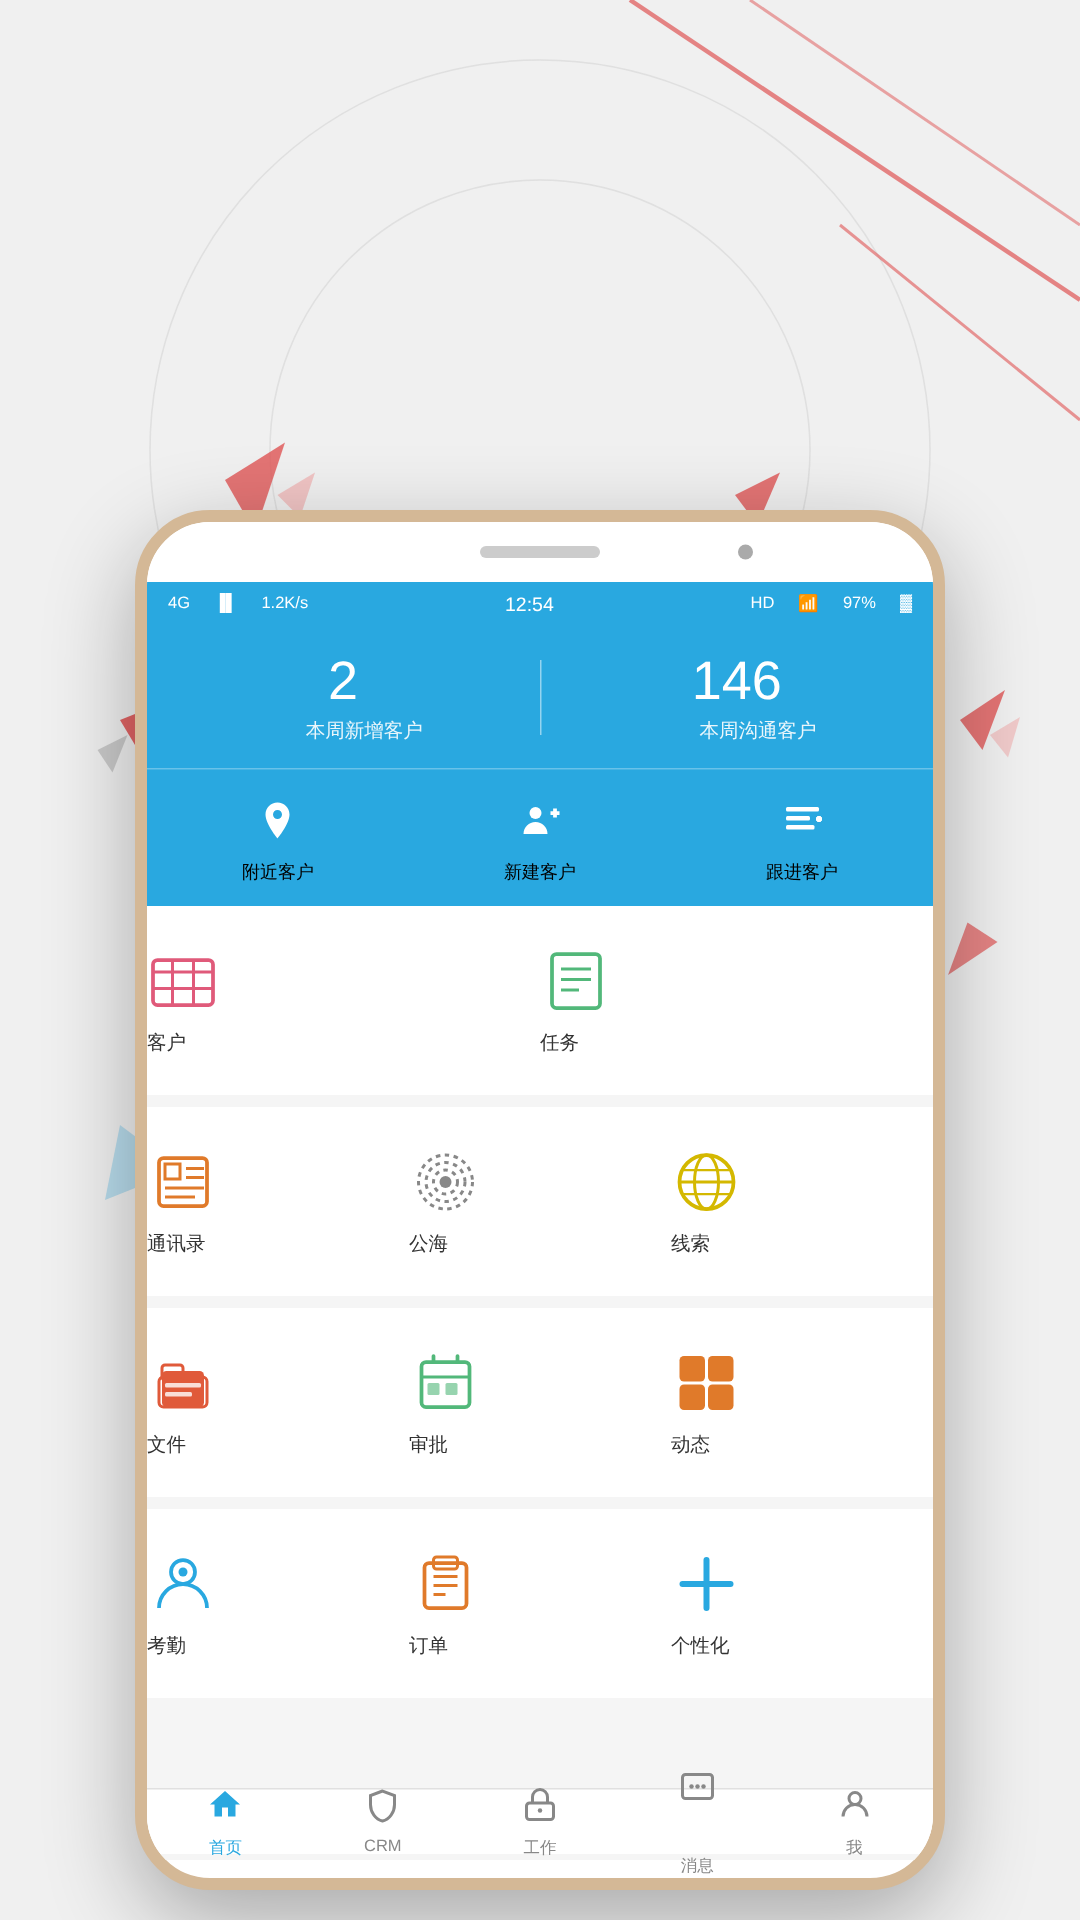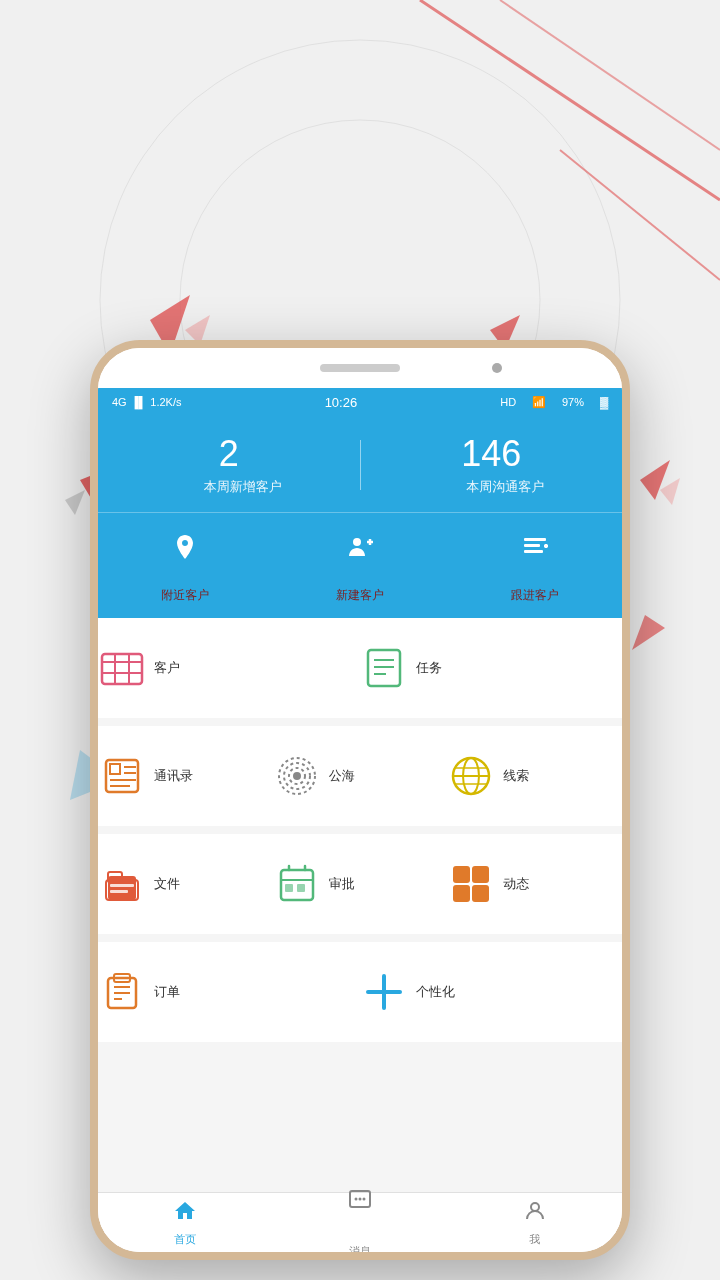--- a/index.html
+++ b/index.html
@@ -64,21 +64,21 @@
     .status-bar {
       background: #29a8e0;
       height: 28px;
       display: flex;
       align-items: center;
       justify-content: space-between;
       padding: 0 14px;
       font-size: 11px;
       color: #fff;
     }
-    .status-left { display: flex; align-items: flex-end; gap: 4px; }
+    .status-left { display: flex; align-items: flex-end; gap: 16px; }
     .status-right { display: flex; align-items: center; gap: 16px; }
 
     
     .header-section {
       background: #29a8e0;
       padding: 18px 0 0 0;
     }
     .stats-row {
       display: flex;
       justify-content: center;
@@ -111,22 +111,22 @@
     
     .quick-actions {
       display: flex;
       justify-content: space-around;
       padding: 14px 0 14px 0;
     }
     .quick-action-item {
       display: flex;
       flex-direction: column;
       align-items: center;
-      gap: 20px;
-      color: #7f1d1d;
+      gap: 6px;
+      color: #000000;
       cursor: pointer;
     }
     .quick-action-item .icon-circle {
       width: 40px;
       height: 40px;
       display: flex;
       align-items: center;
       justify-content: center;
       font-size: 22px;
     }
@@ -139,50 +139,50 @@
       padding: 10px 0;
     }
     .grid-row {
       display: flex;
       justify-content: space-around;
       padding: 10px 0;
     }
     .grid-item {
       flex: 1;
       display: flex;
-      flex-direction: row;
-      align-items: center;
+      flex-direction: column;
+      align-items: flex-start;
       gap: 8px;
       cursor: pointer;
       padding: 6px 0;
     }
     .grid-icon {
       width: 48px;
       height: 48px;
       border-radius: 10px;
       display: flex;
       align-items: center;
       justify-content: center;
       font-size: 26px;
     }
     .grid-label {
       font-size: 13px;
       color: #333;
     }
 
     
     .bottom-nav {
-      height: 60px;
+      height: 44px;
       background: #fff;
       border-top: 1px solid #e0e0e0;
       display: flex;
       align-items: center;
       justify-content: space-around;
       position: absolute;
-      bottom: 0;
+      bottom: 16px;
       left: 0;
       right: 0;
     }
     .nav-item {
       flex: 1;
       display: flex;
       flex-direction: column;
       align-items: center;
       justify-content: center;
       gap: 3px;
@@ -239,21 +239,21 @@
     <div class="phone-speaker"></div>
     <div class="phone-camera"></div>
   </div>
 
   <div class="status-bar">
     <div class="status-left">
       <span>4G</span>
       <span>▐▌</span>
       <span>1.2K/s</span>
     </div>
-    <div style="font-size:13px;font-weight:500;">10:26</div>
+    <div style="font-size:13px;font-weight:500;">12:54</div>
     <div class="status-right">
       <span>HD</span>
       <span>📶</span>
       <span>97%</span>
       <span>▓</span>
     </div>
   </div>
 
   <div class="header-section">
 
@@ -415,20 +415,30 @@
           <div class="grid-label">动态</div>
         </div>
       </div>
     </div>
 
     <div class="grid-section">
       <div class="grid-row">
         <div class="grid-item">
           <div class="grid-icon">
             <svg width="44" height="44" viewBox="0 0 44 44">
+              <circle cx="22" cy="14" r="8" fill="none" stroke="#29a8e0" stroke-width="2.5"></circle>
+              <circle cx="22" cy="14" r="3" fill="#29a8e0"></circle>
+              <path d="M6 38 c0-8.8 7.2-16 16-16s16 7.2 16 16" fill="none" stroke="#29a8e0" stroke-width="2.5"></path>
+            </svg>
+          </div>
+          <div class="grid-label">考勤</div>
+        </div>
+        <div class="grid-item">
+          <div class="grid-icon">
+            <svg width="44" height="44" viewBox="0 0 44 44">
               <rect x="8" y="8" width="28" height="30" rx="3" fill="none" stroke="#e07a2a" stroke-width="2.5"></rect>
               <line x1="14" y1="17" x2="30" y2="17" stroke="#e07a2a" stroke-width="2"></line>
               <line x1="14" y1="23" x2="30" y2="23" stroke="#e07a2a" stroke-width="2"></line>
               <line x1="14" y1="29" x2="22" y2="29" stroke="#e07a2a" stroke-width="2"></line>
               <rect x="14" y="4" width="16" height="8" rx="2" fill="none" stroke="#e07a2a" stroke-width="2"></rect>
             </svg>
           </div>
           <div class="grid-label">订单</div>
         </div>
         <div class="grid-item">
@@ -446,20 +456,38 @@
   </div>
 
   <div class="bottom-nav">
     <div class="nav-item active">
       <div class="nav-icon">
         <svg width="24" height="24" viewBox="0 0 24 24">
           <path d="M10 20v-6h4v6h5v-8h3L12 3 2 12h3v8z" fill="#29a8e0"></path>
         </svg>
       </div>
       <div class="nav-label" style="color:#29a8e0;">首页</div>
+    </div>
+    <div class="nav-item">
+      <div class="nav-icon">
+        <svg width="24" height="24" viewBox="0 0 24 24">
+          <path d="M12 2L4 5v6.09c0 5.05 3.41 9.76 8 10.91 4.59-1.15 8-5.86 8-10.91V5l-8-3z" fill="none" stroke="#888" stroke-width="2"></path>
+        </svg>
+      </div>
+      <div class="nav-label" style="color:#888;">CRM</div>
+    </div>
+    <div class="nav-item">
+      <div class="nav-icon">
+        <svg width="24" height="24" viewBox="0 0 24 24">
+          <rect x="3" y="11" width="18" height="11" rx="2" fill="none" stroke="#888" stroke-width="2"></rect>
+          <path d="M7 11V7a5 5 0 0 1 10 0v4" fill="none" stroke="#888" stroke-width="2"></path>
+          <circle cx="12" cy="16" r="1.5" fill="#888"></circle>
+        </svg>
+      </div>
+      <div class="nav-label" style="color:#888;">工作</div>
     </div>
     <div class="nav-item">
       <div class="nav-icon">
         <svg width="24" height="24" viewBox="0 0 24 24">
           <rect x="2" y="4" width="20" height="16" rx="2" fill="none" stroke="#888" stroke-width="2"></rect>
           <circle cx="8" cy="12" r="1.5" fill="#888"></circle>
           <circle cx="12" cy="12" r="1.5" fill="#888"></circle>
           <circle cx="16" cy="12" r="1.5" fill="#888"></circle>
         </svg>
       </div>

